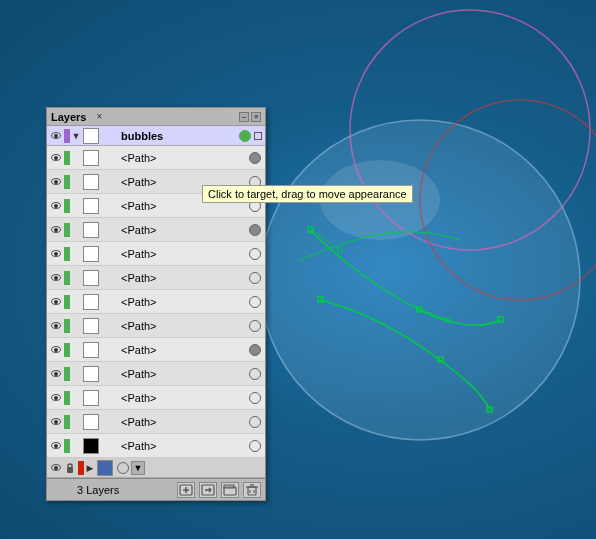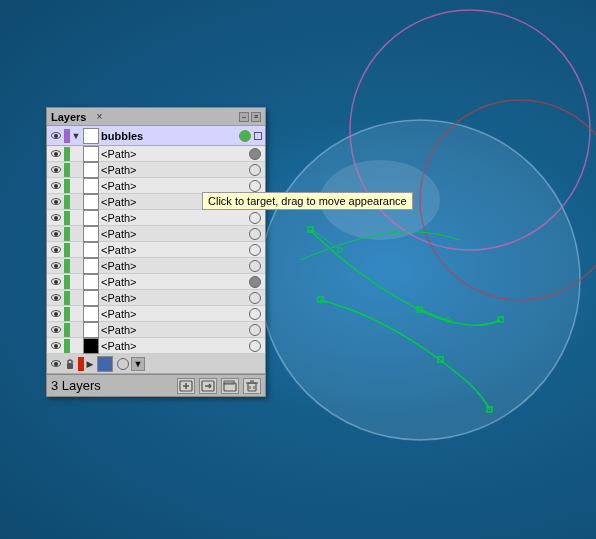--- a/index.html
+++ b/index.html
@@ -96,21 +96,21 @@
       border-bottom: 1px solid #aaa;
       height: 20px;
       padding: 0 2px;
     }
 
     .layer-row {
       display: flex;
       align-items: center;
       background: #e8e8e8;
       border-bottom: 1px solid #ccc;
-      height: 16px;
+      height: 24px;
       padding: 0 2px;
     }
 
     .layer-row:nth-child(even) {
       background: #e0e0e0;
     }
 
     .eye-icon {
       width: 14px;
       height: 14px;
@@ -172,20 +172,21 @@
       background: #000;
     }
 
     .layer-name {
       flex: 1;
       font-size: 11px;
       font-weight: bold;
       color: #000;
       white-space: nowrap;
       overflow: hidden;
+      margin-left: 20px;
     }
 
     .layer-name-normal {
       font-weight: normal;
     }
 
     .target-circle {
       width: 12px;
       height: 12px;
       border: 1.5px solid #666;
@@ -208,21 +209,21 @@
       width: 8px;
       height: 8px;
       border: 1px solid #555;
       margin: 0 1px;
       flex-shrink: 0;
     }
 
     
     .tooltip {
       position: absolute;
-      top: 192px;
+      top: 185px;
       left: 202px;
       background: #ffffcc;
       border: 1px solid #999;
       padding: 2px 5px;
       font-size: 11px;
       color: #000;
       white-space: nowrap;
       z-index: 100;
       pointer-events: none;
     }
@@ -232,23 +233,24 @@
       display: flex;
       align-items: center;
       background: #b8b8b8;
       border-top: 1px solid #888;
       padding: 2px 4px;
       height: 22px;
       gap: 4px;
     }
 
     .footer-text {
-      font-size: 13px;
+      font-size: 11px;
       color: #000;
       flex: 1;
+      margin-left: 26px;
     }
 
     .footer-btn {
       width: 18px;
       height: 16px;
       background: #d0d0d0;
       border: 1px solid #888;
       cursor: pointer;
       display: flex;
       align-items: center;

